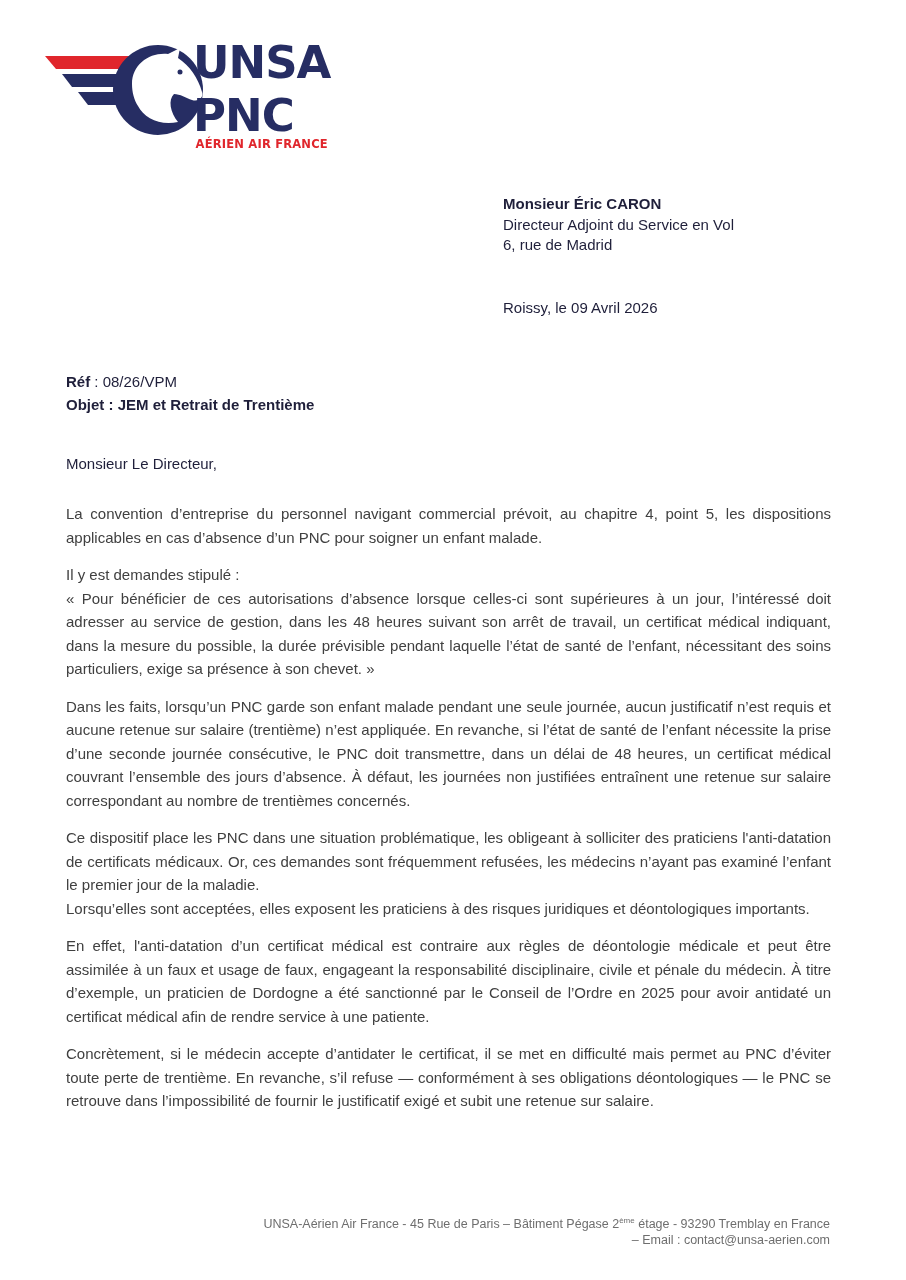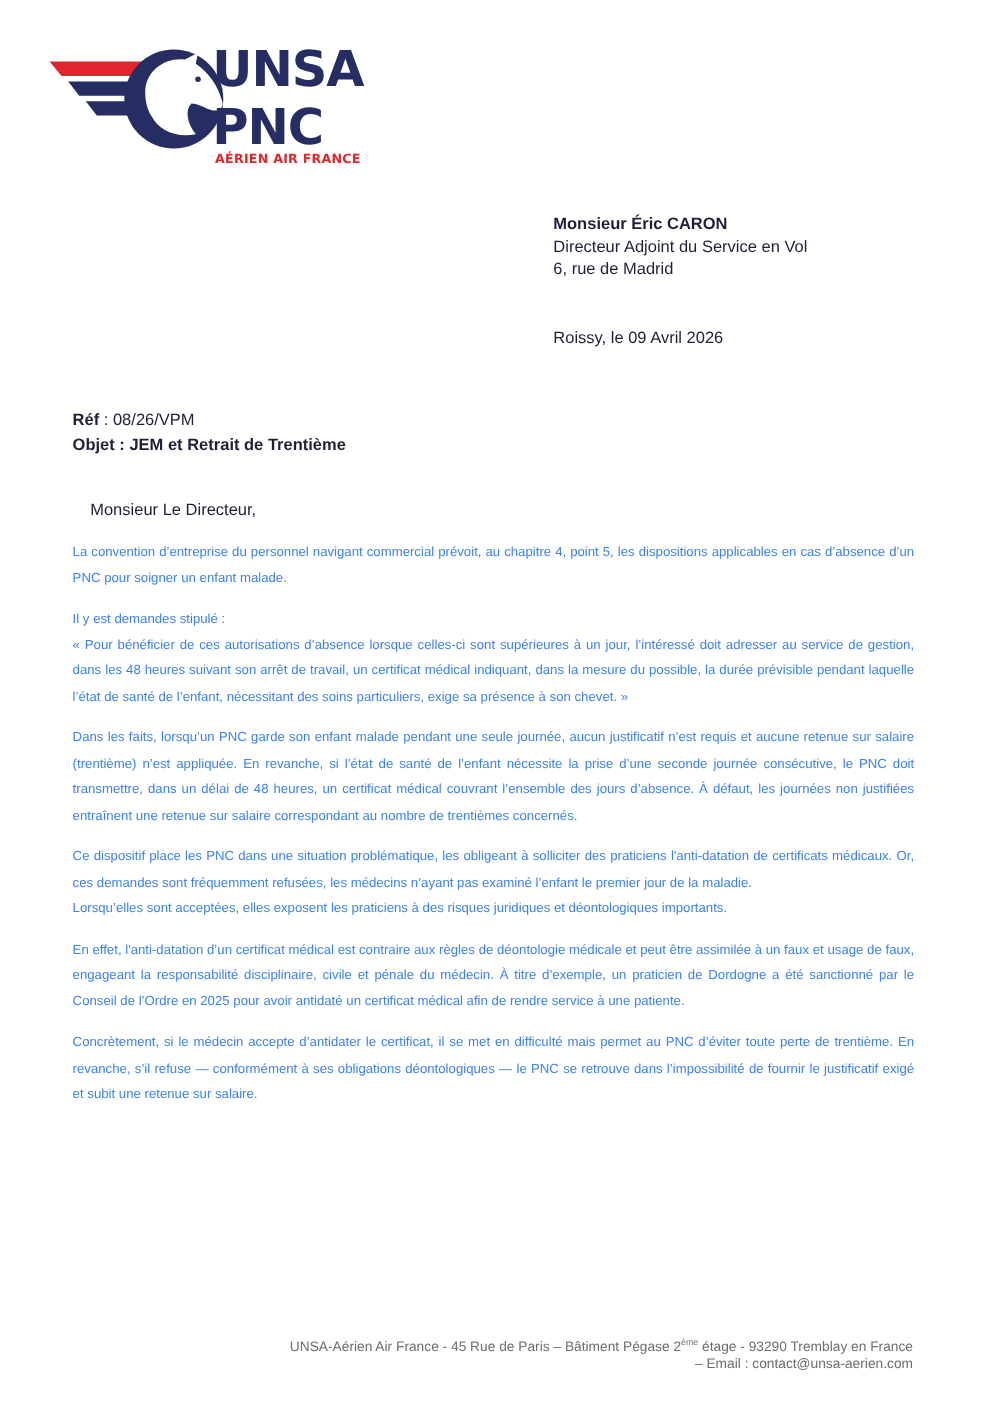--- a/index.html
+++ b/index.html
@@ -10,23 +10,23 @@
   .logo-unsa { font-family:"DejaVu Sans", sans-serif; font-weight:bold; font-size:45px; line-height:42px; color:#262d63; letter-spacing:-1px; }
   .logo-pnc { font-family:"DejaVu Sans", sans-serif; font-weight:bold; font-size:45px; line-height:40px; color:#262d63; letter-spacing:-1px;margin-top:12px; }
   .logo-sub { font-family:"DejaVu Sans", sans-serif; font-weight:bold; font-size:11.5px; color:#e0262c; letter-spacing:0.2px; margin-top:1px;text-align:center; }
 
   .recipient { position:absolute; left:503px; top:194px; font-size:15px; line-height:20.5px; color:#1f1f3a; }
   .recipient .name { font-weight:bold; }
   .date { position:absolute; left:503px; top:299px; font-size:15px; color:#1f1f3a; }
 
   .ref { position:absolute; left:66px; top:370px; font-size:15px; line-height:23px; color:#1f1f3a; }
   .ref b { font-weight:bold; }
-  .salutation { position:absolute; left:66px; top:455px; font-size:15px; color:#1f1f3a;margin-left:16px; }
+  .salutation { position:absolute; left:66px; top:455px; font-size:15px; color:#1f1f3a; }
 
-  .body { position:absolute; left:66px; top:490px; width:765px; font-size:12px; line-height:23.5px; color:#3b82f6; }
+  .body { position:absolute; left:66px; top:502px; width:765px; font-size:15px; line-height:23.5px; color:#404040; }
   .body p { margin:0 0 14px 0; text-align:justify; }
   .body .line { display:block; }
 
   .footer { position:absolute; right:76px; top:1213px; font-size:12.5px; line-height:16px; color:#6e6e6e; text-align:right; }
   .footer sup { font-size:8px; }
 </style>
 </head>
 <body>
 
 <div>

